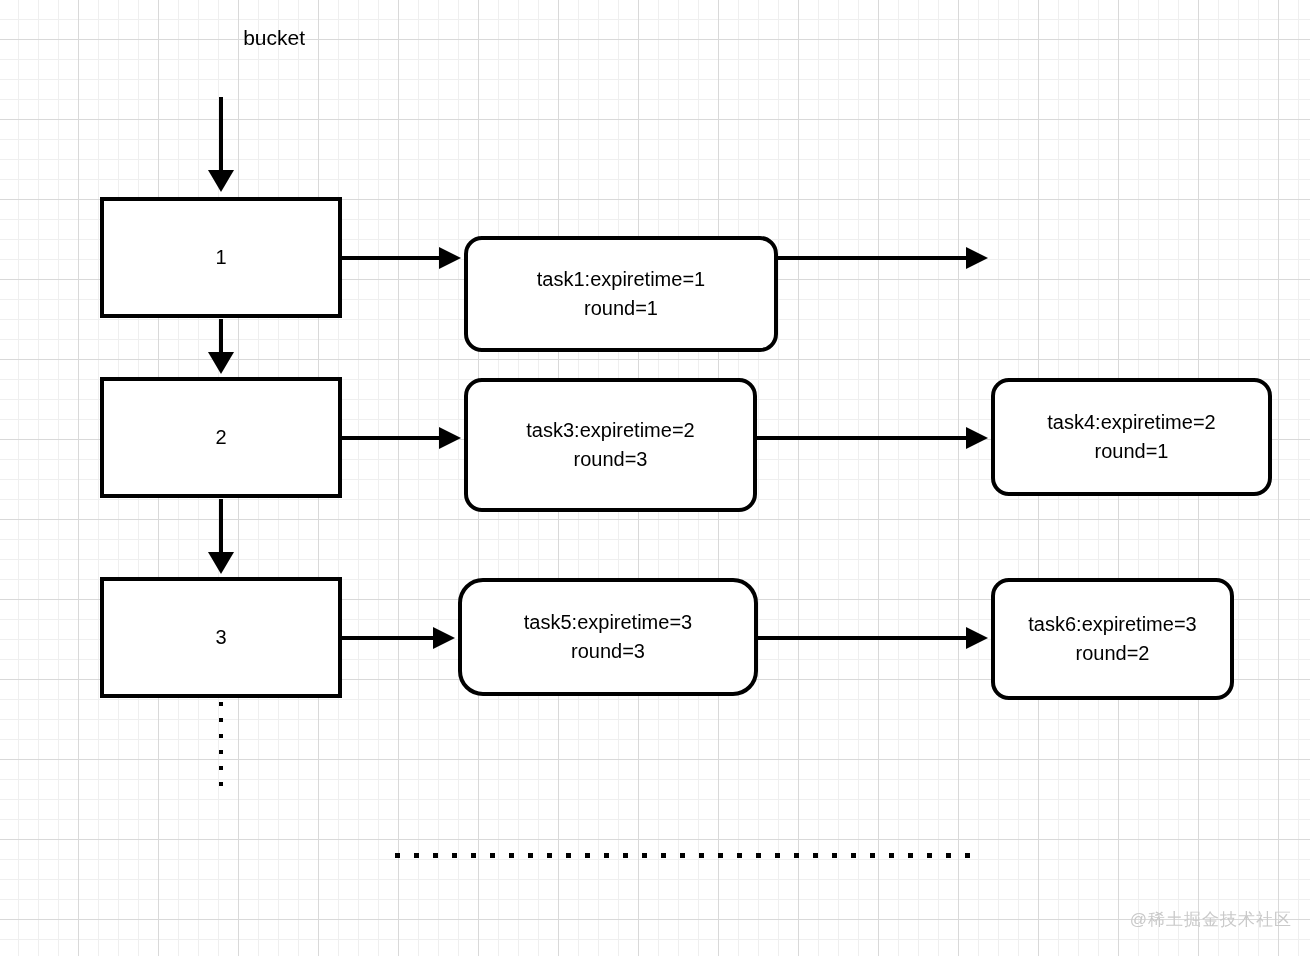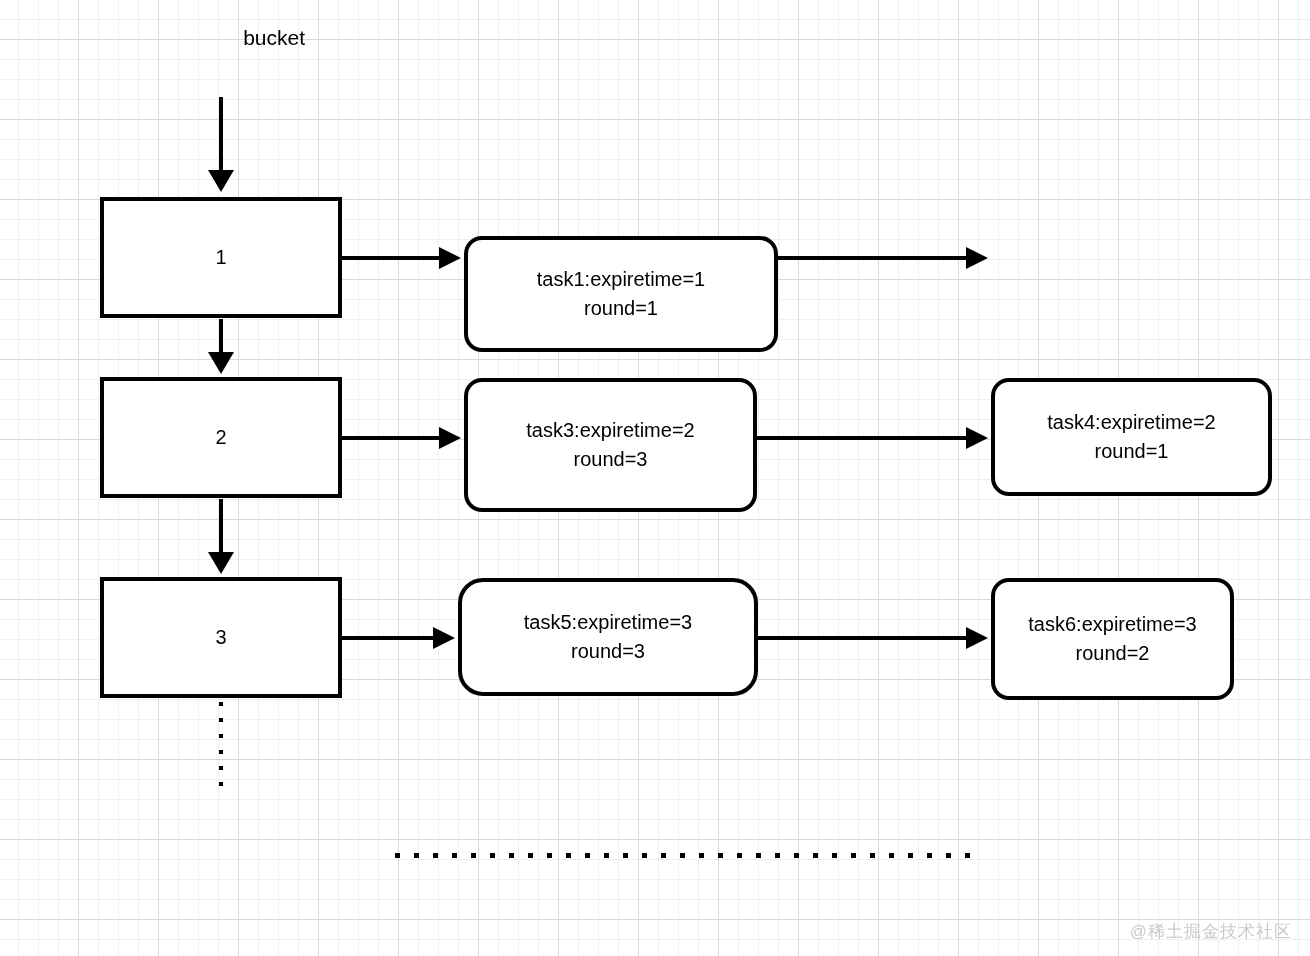--- a/index.html
+++ b/index.html
@@ -80,21 +80,20 @@
     position: absolute; height: 5px;
     background: repeating-linear-gradient(to right, #000 0 5px, transparent 5px 19px);
   }
 
   .watermark {
     position: absolute;
     right: 18px; top: 908px;
     font-size: 17px;
     color: #c9c9c9;
     letter-spacing: 1px;
-    margin-top: 12px;
   }
 </style>
 </head>
 <body>
 
 <div class="canvas">
 
   <div class="bucket-title">bucket</div>
   <div class="vline" style="left:219px; top:97px; height:74px;">
     <span class="head-down"></span>

